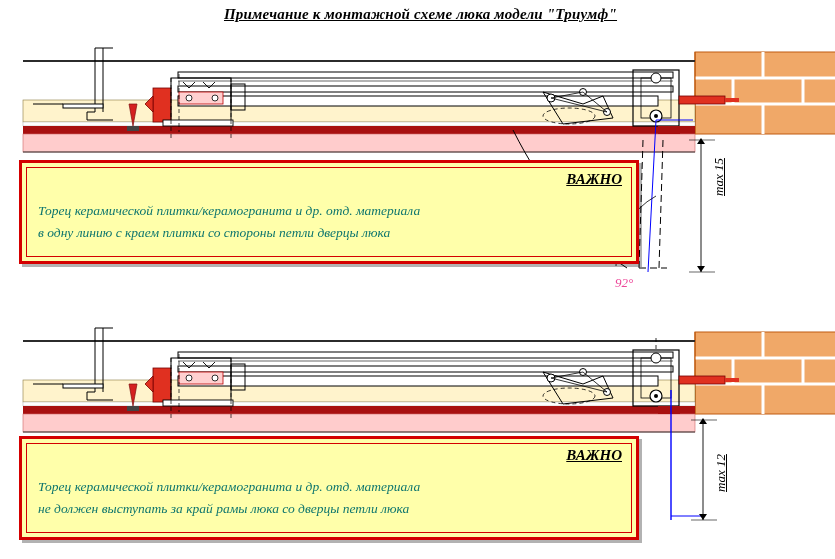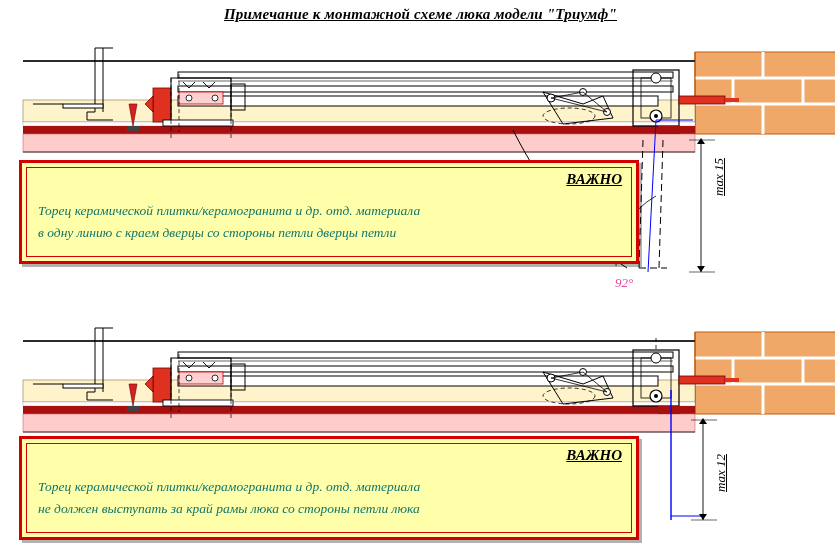--- a/index.html
+++ b/index.html
@@ -294,27 +294,27 @@
         <path d="M688 420 L714 420" stroke-width="0.6"></path>
         <path d="M688 520 L714 520" stroke-width="0.6"></path>
       </g>
     </g>
   </svg>
 
   <div class="note-box" style="left:16px; top:160px; width:620px; height:104px;">
     <div class="note-inner"></div>
     <div class="note-important">ВАЖНО</div>
     <div class="note-line" style="top:40px;">Торец керамической плитки/керамогранита и др. отд. материала</div>
-    <div class="note-line" style="top:62px;">в одну линию с краем дверцы со стороны петли дверцы петли</div>
+    <div class="note-line" style="top:62px;">в одну линию с краем плитки со стороны петли дверцы люка</div>
   </div>
 
   <div class="note-box" style="left:16px; top:436px; width:620px; height:104px;">
     <div class="note-inner"></div>
     <div class="note-important">ВАЖНО</div>
     <div class="note-line" style="top:40px;">Торец керамической плитки/керамогранита и др. отд. материала</div>
-    <div class="note-line" style="top:62px;">не должен выступать за край рамы люка со стороны петли люка</div>
+    <div class="note-line" style="top:62px;">не должен выступать за край рамы люка со дверцы петли люка</div>
   </div>
 
   <div class="vdim" style="left:708px; top:196px;">max 15</div>
   <div class="vdim" style="left:710px; top:492px;">max 12</div>
   <div class="angle-label" style="left:612px; top:275px;">92°</div>
 
 </div>
 
 </body></html>

